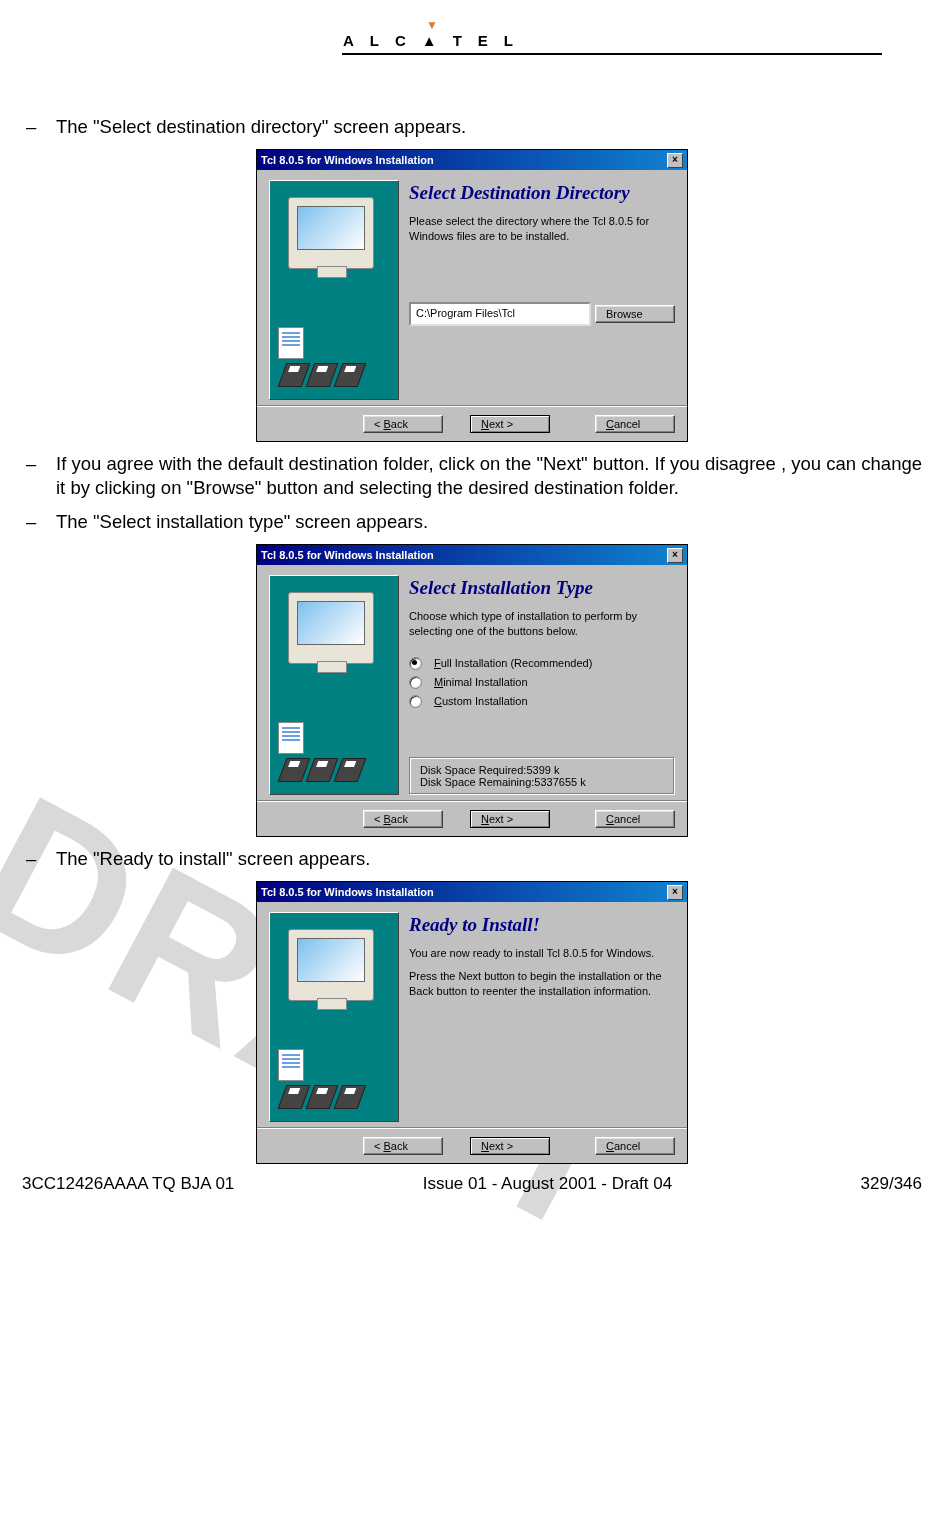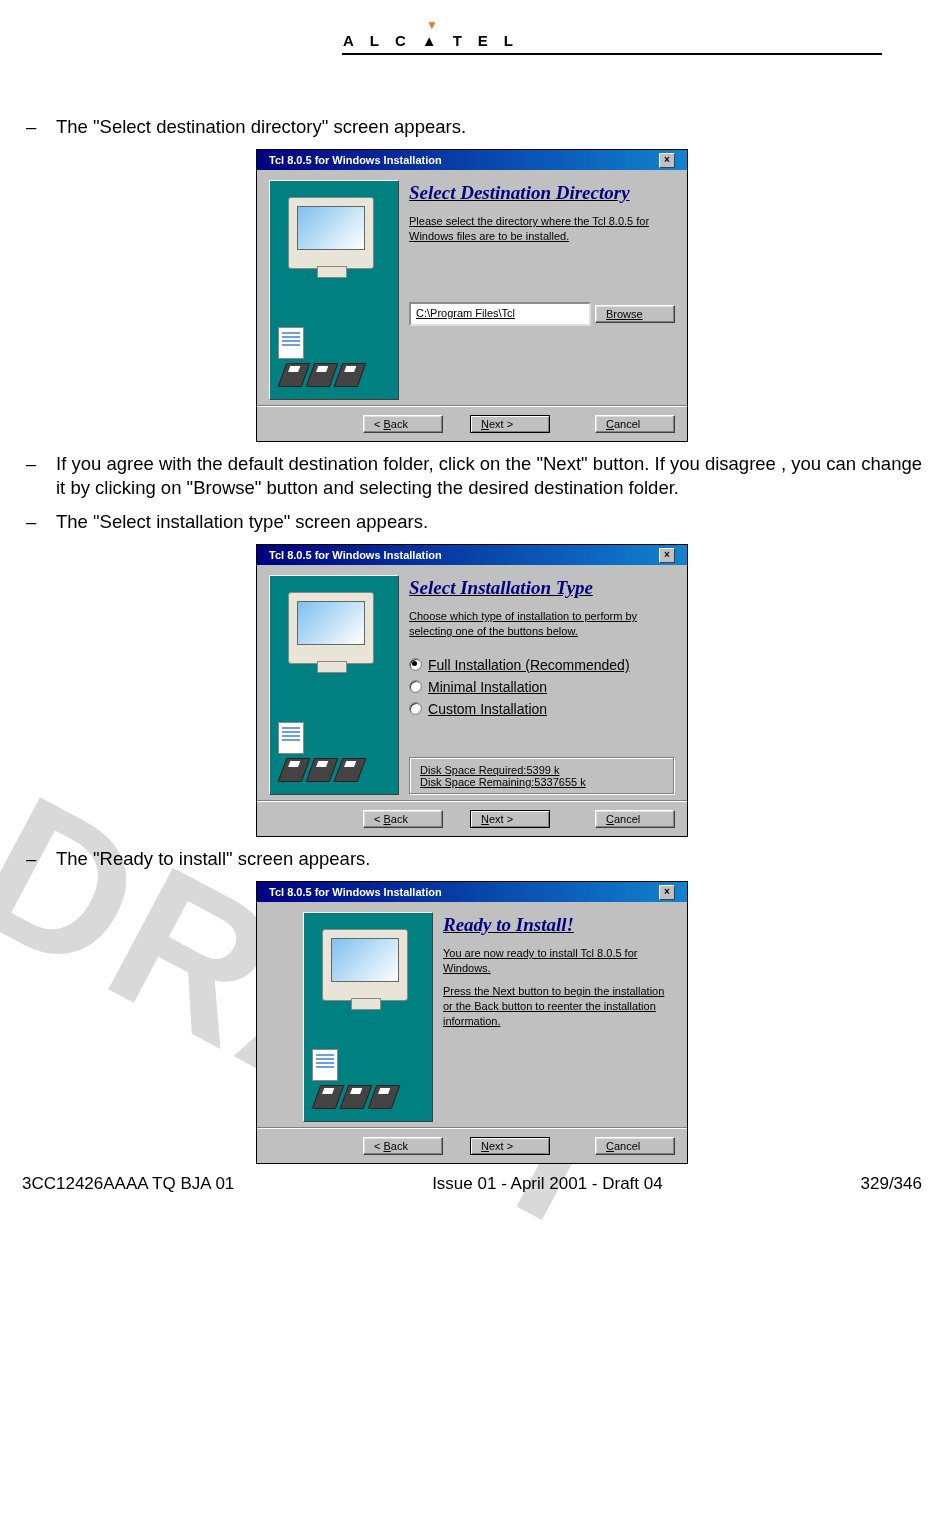--- a/index.html
+++ b/index.html
@@ -48,21 +48,21 @@
     width: 430px;
     background: #c0c0c0;
     border: 1px solid #000;
     font-family: "MS Sans Serif", Tahoma, Arial, sans-serif;
     font-size: 11px;
   }
   .titlebar {
     background: linear-gradient(to right, #000080, #1084d0);
     color: #fff;
     font-weight: bold;
-    padding: 2px 12px;
+    padding: 2px 4px;
     display: flex;
     justify-content: space-between;
     align-items: center;
     height: 16px;
   }
   .closebox {
     width: 14px;
     height: 13px;
     background: #c0c0c0;
     border: 1px solid #fff;
@@ -72,23 +72,22 @@
     font-size: 10px;
     line-height: 11px;
     text-align: center;
     font-weight: bold;
   }
   .dlg-body {
     display: flex;
     padding: 10px 12px 6px 12px;
     gap: 10px;
     min-height: 220px;
-    text-decoration: underline;
-  }
-  .dlg-body.short { min-height: 210px; margin-left: 34px; }
+  }
+  .dlg-body.short { min-height: 210px; }
   .sidebar {
     width: 128px;
     background: #008080;
     border: 1px solid #404040;
     border-top-color:#fff;
     border-left-color:#fff;
     position: relative;
     flex-shrink: 0;
   }
   .monitor {
@@ -191,21 +190,21 @@
     border: 1px solid #808080;
     border-right-color:#fff;
     border-bottom-color:#fff;
     box-shadow: inset -1px -1px #808080, inset 1px 1px #fff;
     padding: 6px 10px;
     margin-top: auto;
     font-size: 11px;
   }
   .grpbox .row { display:flex; justify-content:flex-start; }
   .radio-list { margin: 4px 0 10px 0; }
-  .radio-row { display:flex; align-items:center; gap:6px; margin:6px 0; font-size:14px;text-align:center;}
+  .radio-row { display:flex; align-items:center; gap:12px; margin:6px 0; font-size:11px;text-align:center;}
   .radio {
     width:11px; height:11px; border-radius:50%;
     background:#fff; border:1px solid #808080;
     box-shadow: inset -1px -1px #dfdfdf, inset 1px 1px #404040;
     position:relative;
   }
   .radio.checked::after{
     content:""; position:absolute; top:2px; left:2px; width:5px; height:5px; border-radius:50%; background:#000;
   }
   .watermark {
@@ -382,17 +381,17 @@
         <div class="btnrow">
           <div class="winbtn">&lt; <span class="u">B</span>ack</div>
           <div class="winbtn default"><span class="u">N</span>ext &gt;</div>
           <div class="winbtn" style="margin-left:18px;"><span class="u">C</span>ancel</div>
         </div>
       </div>
     </div>
 
     <div class="footer">
       <span>3CC12426AAAA TQ BJA 01</span>
-      <span>Issue 01 - April 2001 - Draft 04</span>
+      <span>Issue 01 - August 2001 - Draft 04</span>
       <span class="pg"><b>329</b><span>/346</span></span>
     </div>
   </div>
 </div>
 
 </body></html>

